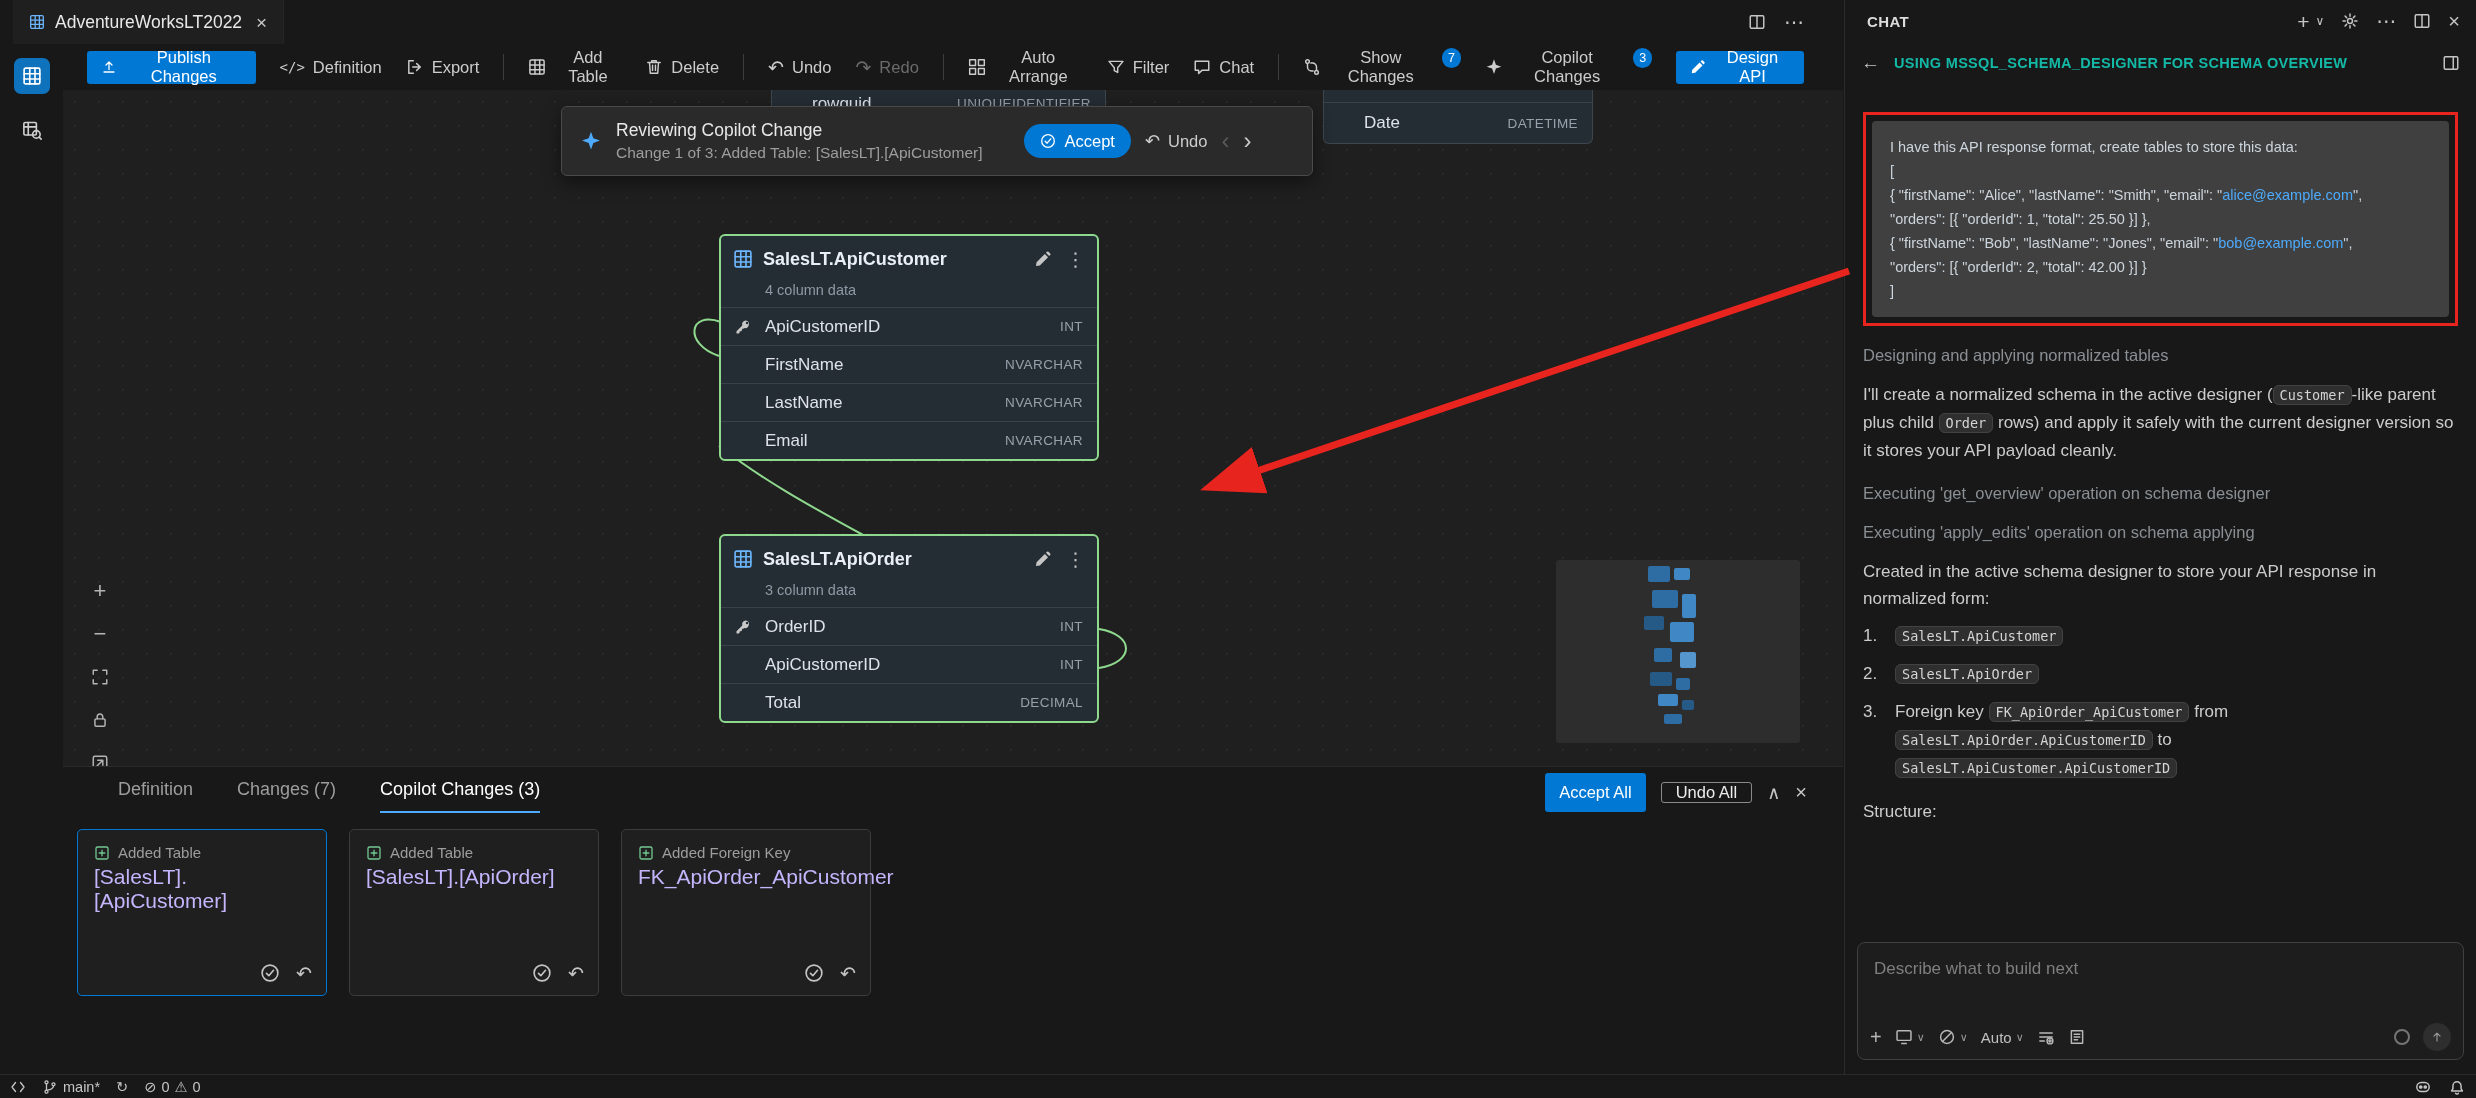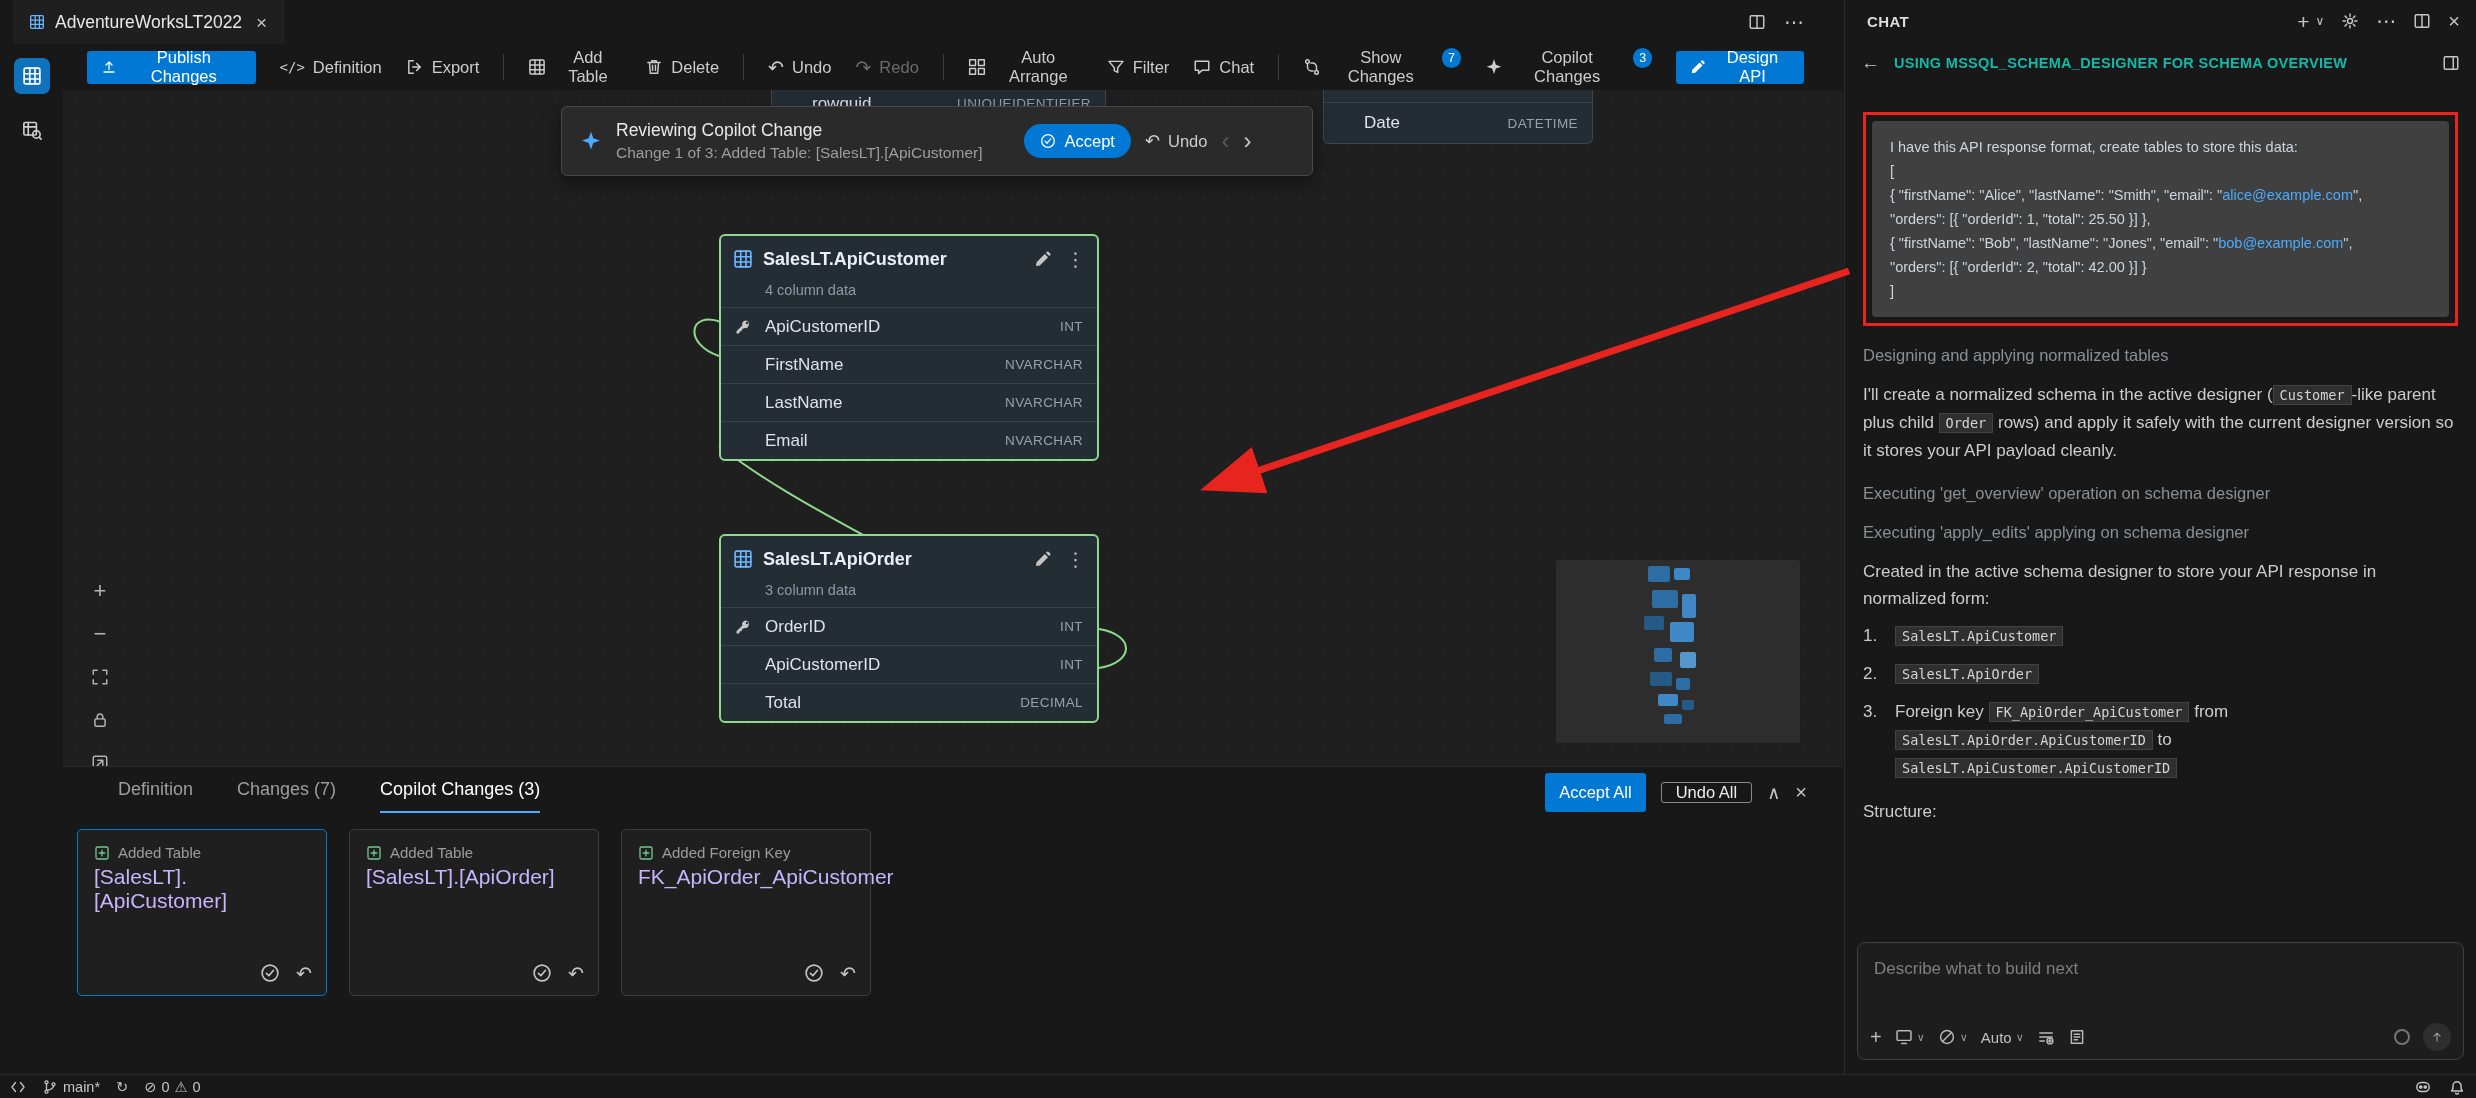--- a/index.html
+++ b/index.html
@@ -113,21 +113,21 @@
   .chat-sub-title{font-size:14.5px;font-weight:700;color:#14b8a6;letter-spacing:.3px;flex:1;}
   .chat-body{flex:1;padding:0 18px;overflow:hidden;}
 
   .annotation{margin-top:28px;border:3px solid #e8241f;padding:6px;}
   .bubble{background:#404040;border-radius:4px;padding:14px 18px;font-size:14.5px;line-height:24px;color:#ccd4dc;}
   .msg-line{white-space:nowrap;overflow:hidden;}
   .link{color:#4daafc;}
   .status-line{margin-top:20px;font-size:16.5px;color:#8a8f94;}
   .para{margin-top:16px;font-size:17px;line-height:27px;color:#cccccc;}
   .chip{font-family:"DejaVu Sans Mono",monospace;font-size:13.5px;background:#2f2f2f;border:1px solid #424242;
-        border-radius:0;padding:1px 6px;color:#d4d4d4;white-space:nowrap;}
+        border-radius:6px;padding:1px 6px;color:#d4d4d4;white-space:nowrap;}
   .steps{margin-top:8px;}
   .step{display:flex;margin-top:10px;font-size:17px;line-height:27px;color:#cccccc;}
   .step-num{width:32px;flex:none;}
   .step-body{flex:1;}
 
   .chat-input{margin:12px 12px 14px;border:1px solid #404040;border-radius:8px;background:#1d1d1d;
               height:118px;position:relative;flex:none;}
   .ci-input{position:absolute;top:8px;left:8px;right:8px;background:transparent;border:none;outline:none;
             color:#cccccc;font-size:17px;font-family:inherit;padding:8px;}
   .ci-input::placeholder{color:#7f7f7f;}
@@ -614,21 +614,21 @@
             <div class="msg-line"><span>"orders": [{ "orderId": 1, "total": 25.50 }] },</span></div>
             <div class="msg-line"><span>{ "firstName": "Bob", "lastName": "Jones", "email": "</span><span class="link">bob@example.com</span><span>",</span></div>
             <div class="msg-line"><span>"orders": [{ "orderId": 2, "total": 42.00 }] }</span></div>
             <div class="msg-line"><span>]</span></div>
           </div>
       </div>
 
       <div class="status-line">Designing and applying normalized tables</div>
       <div class="para"><span>I'll create a normalized schema in the active designer (</span><span class="chip">Customer</span><span>-like parent plus child </span><span class="chip">Order</span><span> rows) and apply it safely with the current designer version so it stores your API payload cleanly.</span></div>
       <div class="status-line">Executing 'get_overview' operation on schema designer</div>
-      <div class="status-line">Executing 'apply_edits' applying on schema designer</div>
+      <div class="status-line">Executing 'apply_edits' operation on schema applying</div>
       <div class="para"><span>Created in the active schema designer to store your API response in normalized form:</span></div>
 
       <div class="steps">
         <div class="step">
           <span class="step-num">1.</span>
           <span class="step-body"><span class="chip">SalesLT.ApiCustomer</span></span>
         </div>
         <div class="step">
           <span class="step-num">2.</span>
           <span class="step-body"><span class="chip">SalesLT.ApiOrder</span></span>

